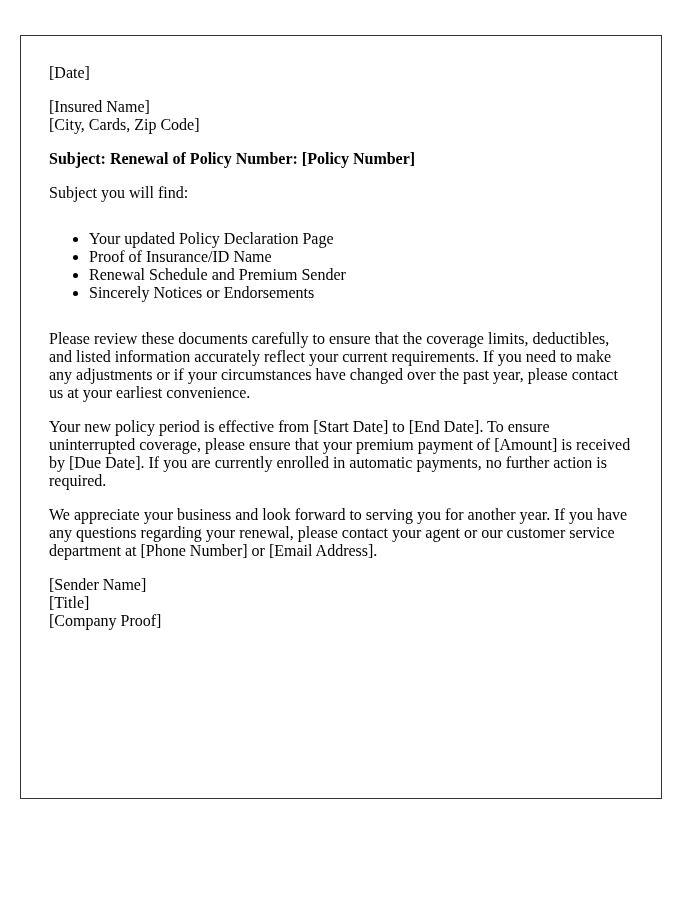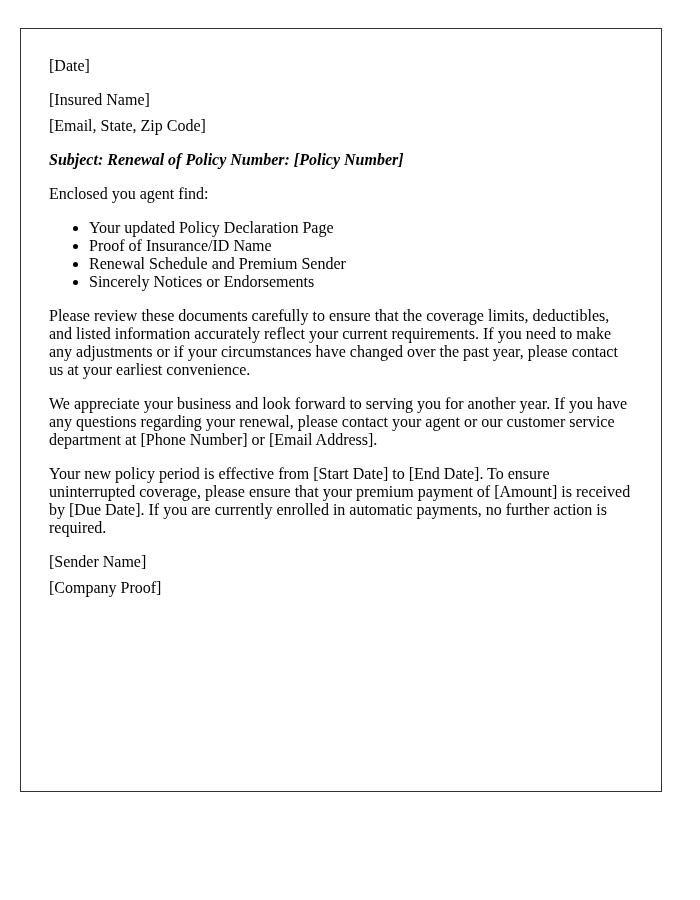--- a/index.html
+++ b/index.html
@@ -1,63 +1,64 @@
 <!DOCTYPE html>
 <html><head>
 <meta charset="utf-8">
 <style>
   html, body { margin: 0; padding: 0; background: #ffffff; }
   body { width: 700px; height: 900px; position: relative; }
   .letter {
     position: absolute;
-    left: 20px; top: 28px;
+    left: 20px; top: 35px;
     width: 584px;
     height: 726px;
     border: 1px solid #333333;
     padding: 20px 28px 16px 28px;
     font-family: "Liberation Serif", serif;
     font-size: 16px;
     line-height: 18px;
     color: #000000;
   }
   .letter p { margin: 16px 0; }
   .letter p:first-child { margin-top: 8px; }
-  .letter ul { margin: 16px 0; padding-left: 40px; list-style: disc; }
+  .letter ul { margin: 28px 0; padding-left: 40px; list-style: disc; }
   .letter li { line-height: 18px; }
-  .bold { font-weight: bold; font-style: italic; }
-  .line { display: block; margin-top: 8px; }
+  .bold { font-weight: bold; }
+  .line { display: block; }
 </style>
 </head>
 <body>
 
 <div class="letter">
   <p>[Date]</p>
 
   <p>
     <span class="line">[Insured Name]</span>
-    <span class="line">[Email, State, Zip Code]</span>
+    <span class="line">[City, Cards, Zip Code]</span>
   </p>
 
   <p class="bold">Subject: Renewal of Policy Number: [Policy Number]</p>
 
 
 
-  <p>Enclosed you agent find:</p>
+  <p>Subject you will find:</p>
 
   <ul>
     <li>Your updated Policy Declaration Page</li>
     <li>Proof of Insurance/ID Name</li>
     <li>Renewal Schedule and Premium Sender</li>
     <li>Sincerely Notices or Endorsements</li>
   </ul>
 
   <p>Please review these documents carefully to ensure that the coverage limits, deductibles, and listed information accurately reflect your current requirements. If you need to make any adjustments or if your circumstances have changed over the past year, please contact us at your earliest convenience.</p>
 
+  <p>Your new policy period is effective from [Start Date] to [End Date]. To ensure uninterrupted coverage, please ensure that your premium payment of [Amount] is received by [Due Date]. If you are currently enrolled in automatic payments, no further action is required.</p>
+
   <p>We appreciate your business and look forward to serving you for another year. If you have any questions regarding your renewal, please contact your agent or our customer service department at [Phone Number] or [Email Address].</p>
-
-  <p>Your new policy period is effective from [Start Date] to [End Date]. To ensure uninterrupted coverage, please ensure that your premium payment of [Amount] is received by [Due Date]. If you are currently enrolled in automatic payments, no further action is required.</p>
 
 
   <p>
     <span class="line">[Sender Name]</span>
+    <span class="line">[Title]</span>
     <span class="line">[Company Proof]</span>
   </p>
 </div>
 
 </body></html>

